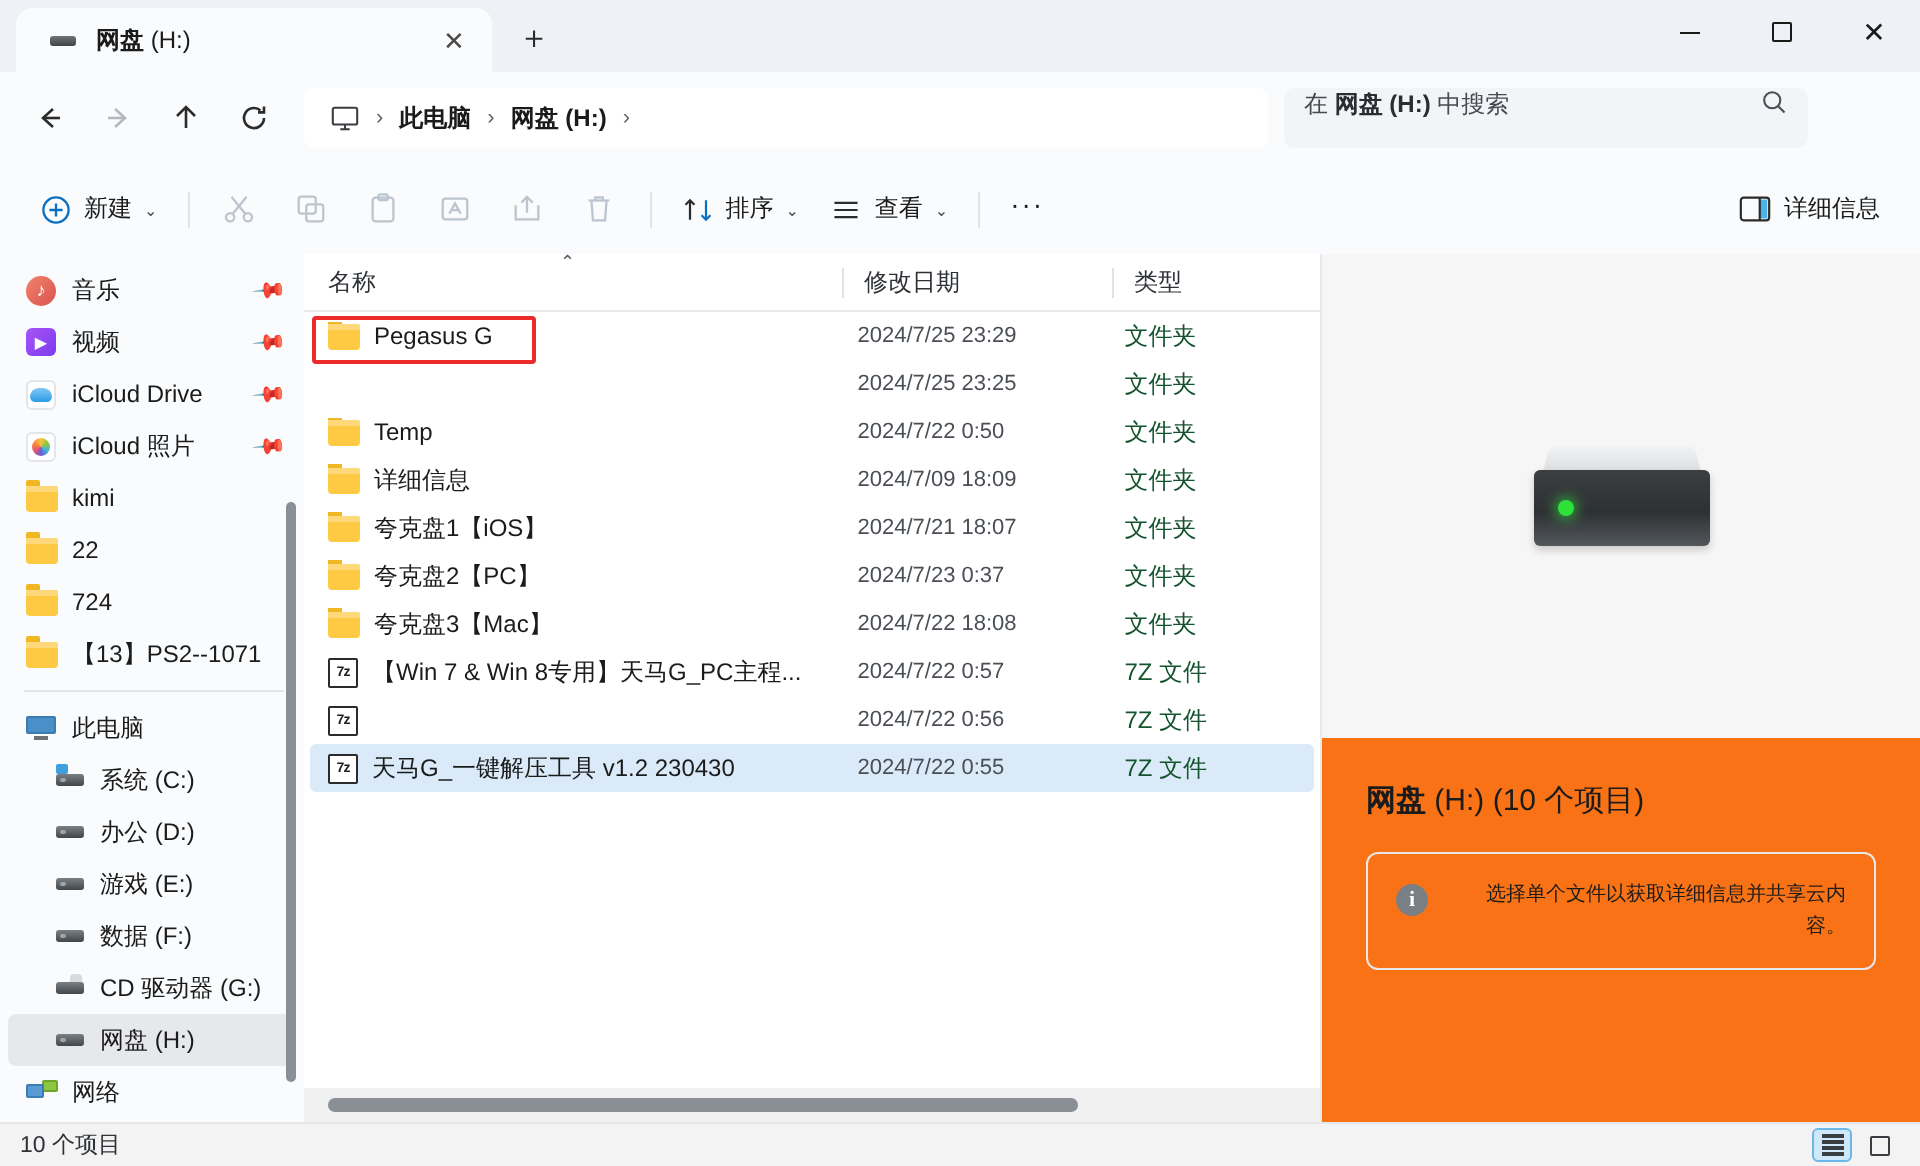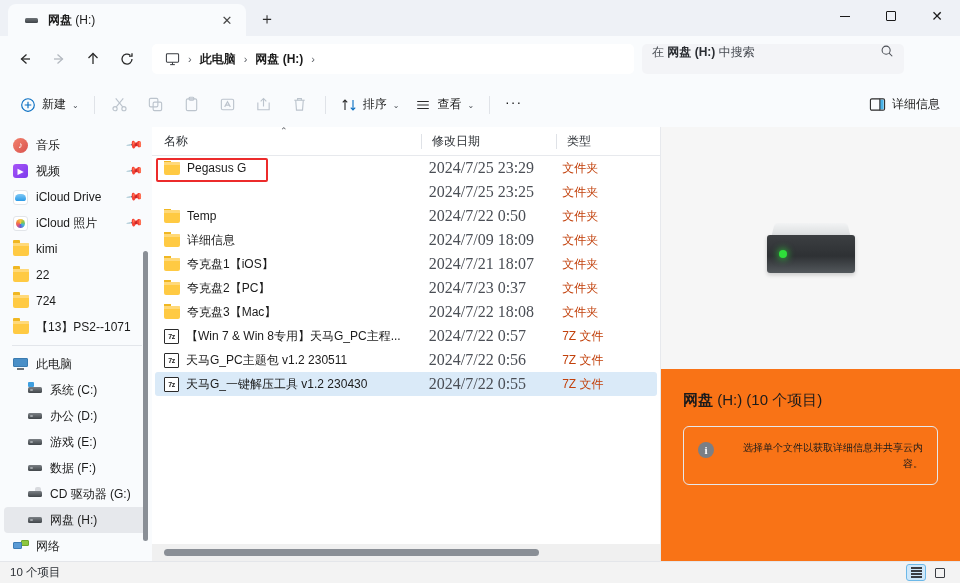--- a/index.html
+++ b/index.html
@@ -201,22 +201,22 @@
   .rows { position: absolute; top: 29px; left: 0; right: 0; bottom: 23px; overflow: hidden; }
   .row {
     height: 24px; display: flex; align-items: center;
     border-radius: 3px; margin: 0 3px; position: relative;
   }
   .row.selected { background: #daeaf8; }
   .cell-name {
     width: 270px; padding-left: 9px; display: flex; align-items: center; gap: 7px;
     font-size: 12px; color: #1b1b1b; white-space: nowrap; overflow: hidden;
   }
-  .cell-date { width: 135px; padding-left: 7px; font-size: 16px; color: #4a4e55; white-space: nowrap; font-family: Liberation Serif, serif; }
-  .cell-type { width: 103px; padding-left: 7px; font-size: 12px; color: #c2410c; white-space: nowrap; }
+  .cell-date { width: 135px; padding-left: 7px; font-size: 11px; color: #4a4e55; white-space: nowrap; }
+  .cell-type { width: 103px; padding-left: 7px; font-size: 12px; color: #14532d; white-space: nowrap; }
   .sevenz {
     width: 15px; height: 15px; flex: 0 0 15px; border: 1.5px solid #2b2b2b;
     border-radius: 1px; background: #fff; color: #1b1b1b;
     font-size: 7px; font-weight: 700; letter-spacing: -0.5px;
     display: flex; align-items: center; justify-content: center;
   }
   .namewrap { overflow: hidden; text-overflow: ellipsis; white-space: nowrap; }
 
   .redbox {
     position: absolute; border: 2px solid #ec2b2b; border-radius: 2px;
@@ -676,21 +676,20 @@
               <span class="namewrap">【Win 7 &amp; Win 8专用】天马G_PC主程...</span>
             </span>
             <span class="cell-date">2024/7/22 0:57</span>
             <span class="cell-type">7Z 文件</span>
           </div>
           <div class="row">
             <span class="cell-name">
               <span style="display:flex;align-items:center;">
                 <span class="sevenz">7z</span>
               </span>
-              <span class="namewrap">天马G_PC主题包 v1.2 230511</span>
             </span>
             <span class="cell-date">2024/7/22 0:56</span>
             <span class="cell-type">7Z 文件</span>
           </div>
           <div class="row selected">
             <span class="cell-name">
               <span style="display:flex;align-items:center;">
                 <span class="sevenz">7z</span>
               </span>
               <span class="namewrap">天马G_一键解压工具  v1.2 230430</span>

